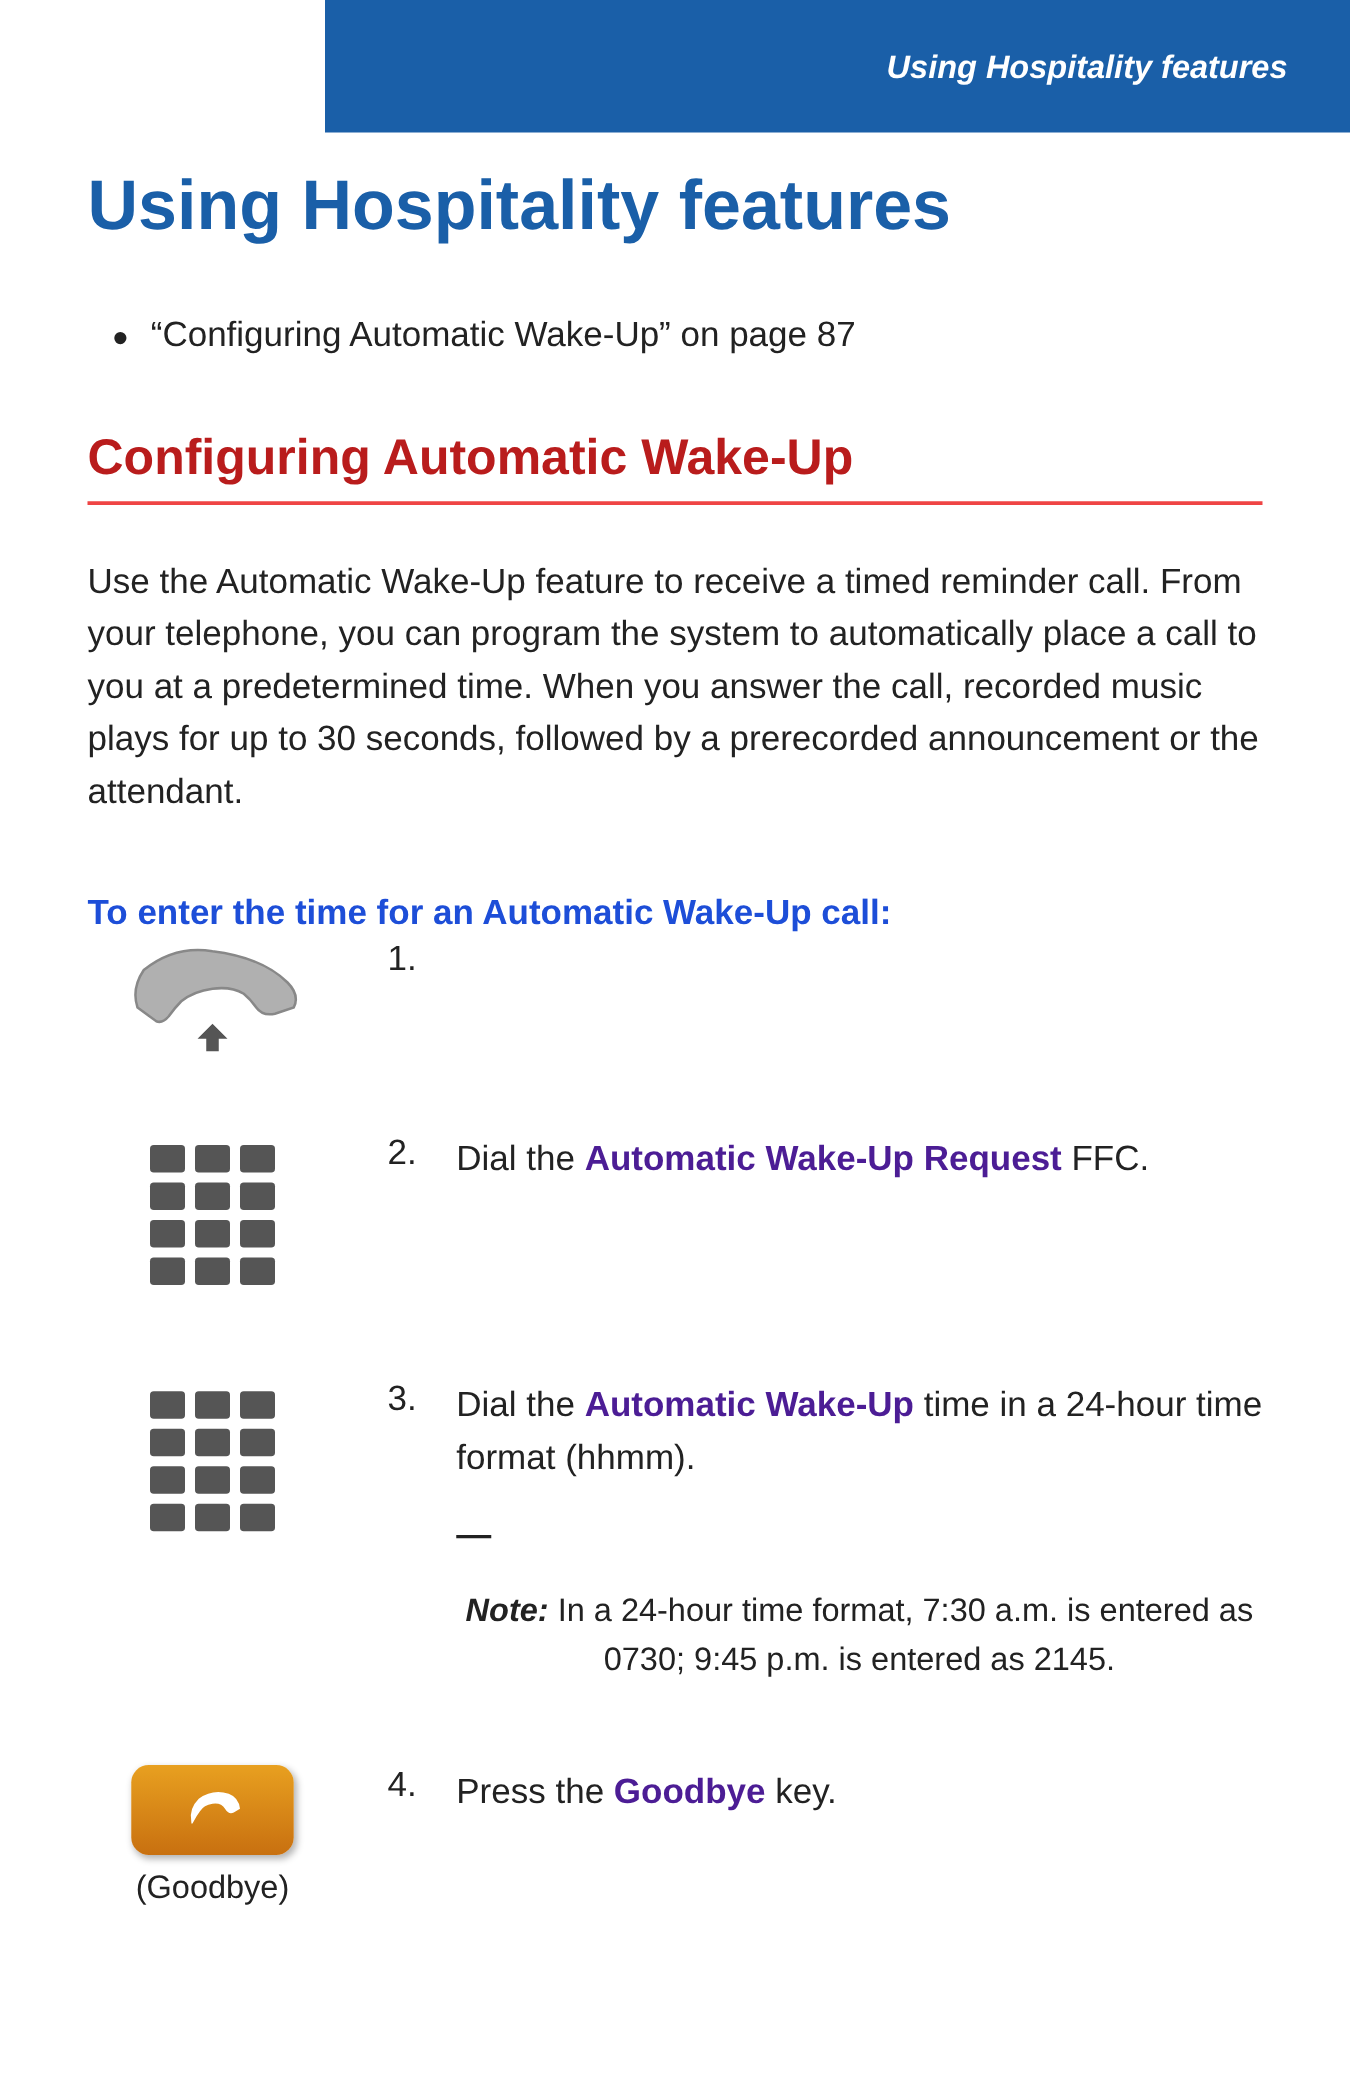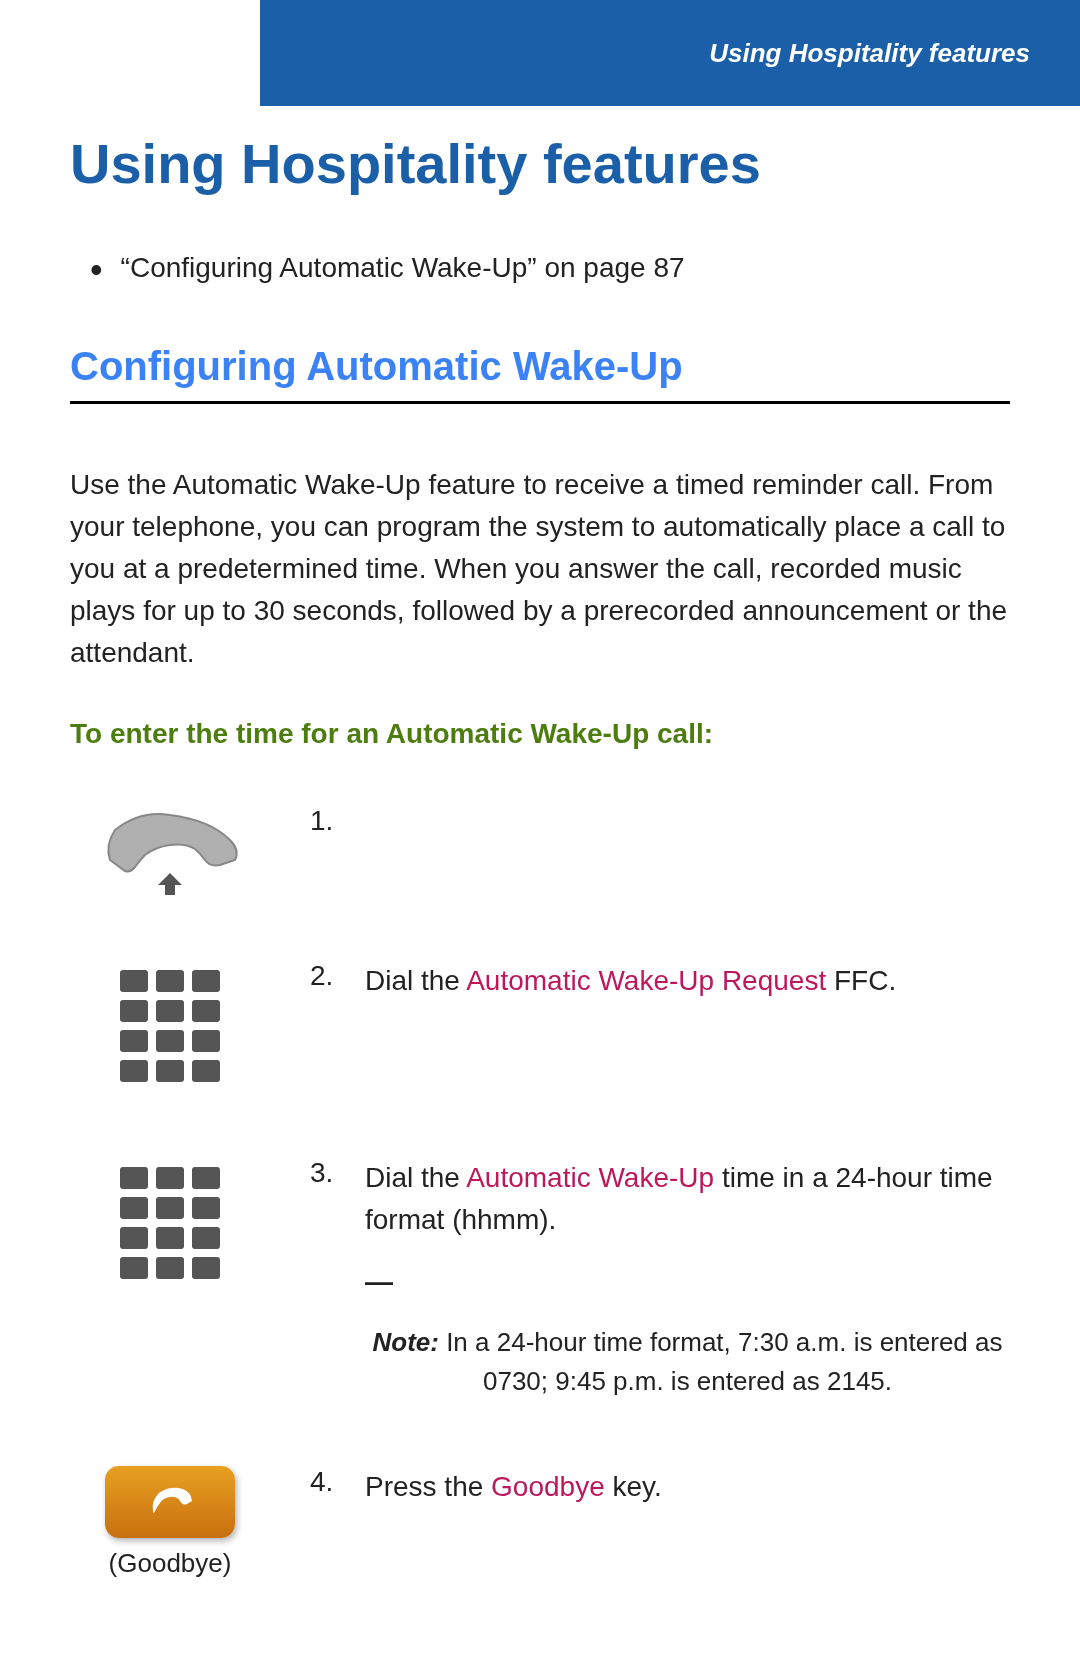--- a/index.html
+++ b/index.html
@@ -80,40 +80,39 @@
     .bullet-dot {
       font-size: 36px;
       line-height: 1.3;
       color: #222222;
     }
 
     
     .section-heading {
       font-size: 40px;
       font-weight: bold;
-      color: #3b82f6;
-      border-bottom: 3px solid #000000;
+      color: #b91c1c;
+      border-bottom: 3px solid #ef4444;
       padding-bottom: 12px;
+      margin-bottom: 40px;
+    }
+
+    
+    .body-paragraph {
+      font-size: 28px;
+      line-height: 1.5;
+      color: #222222;
       margin-bottom: 60px;
     }
 
     
-    .body-paragraph {
-      font-size: 28px;
-      line-height: 1.5;
-      color: #222222;
-      margin-bottom: 44px;
-    }
-
-    
     .procedure-heading {
       font-size: 28px;
       font-weight: bold;
-      color: #4d7c0f;
-      margin-bottom: 50px;
+      color: #1d4ed8;
     }
 
     
     .steps-container {
       display: flex;
       flex-direction: column;
       gap: 60px;
     }
 
     .step-row {
@@ -147,22 +146,22 @@
     }
 
     .step-text {
       font-size: 28px;
       line-height: 1.5;
       color: #222222;
       flex: 1;
     }
 
     .step-text .blue-link {
-      color: #be185d;
-      font-weight: normal;
+      color: #4c1d95;
+      font-weight: bold;
     }
 
     
     .sub-items {
       margin-top: 20px;
       display: flex;
       flex-direction: column;
       gap: 12px;
     }
 

